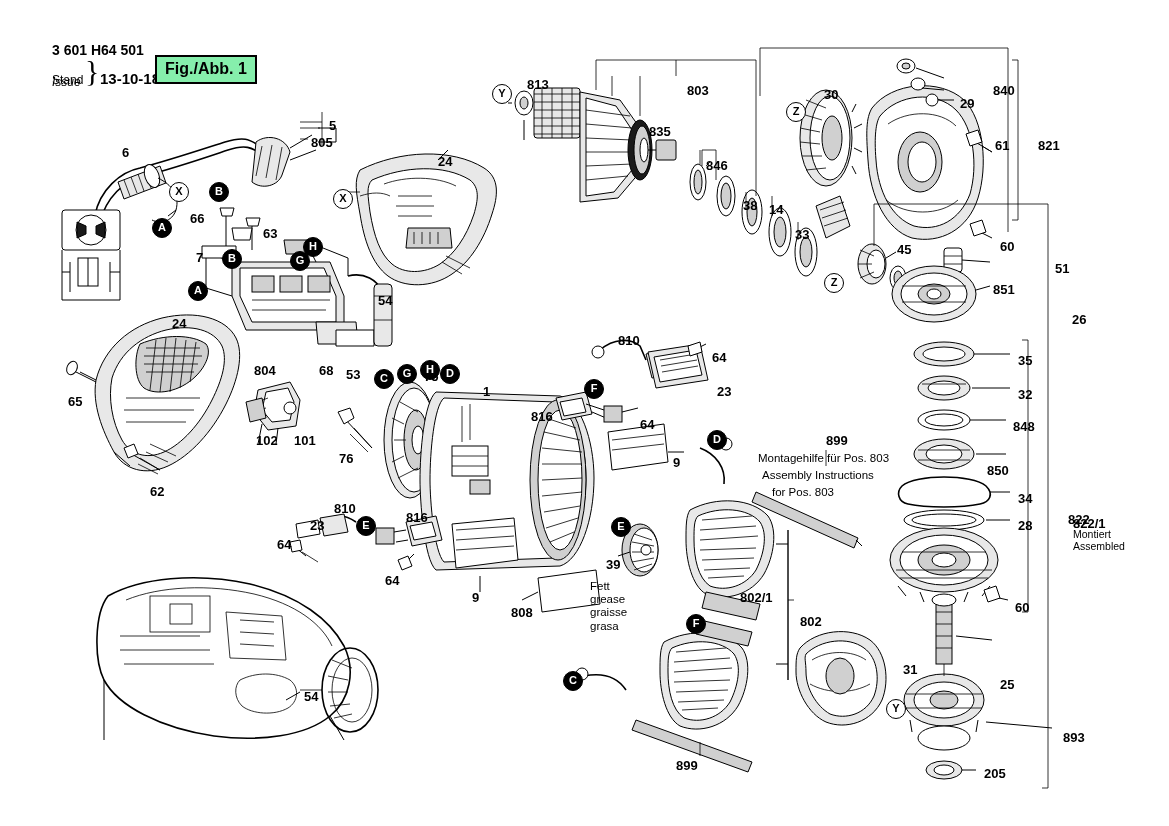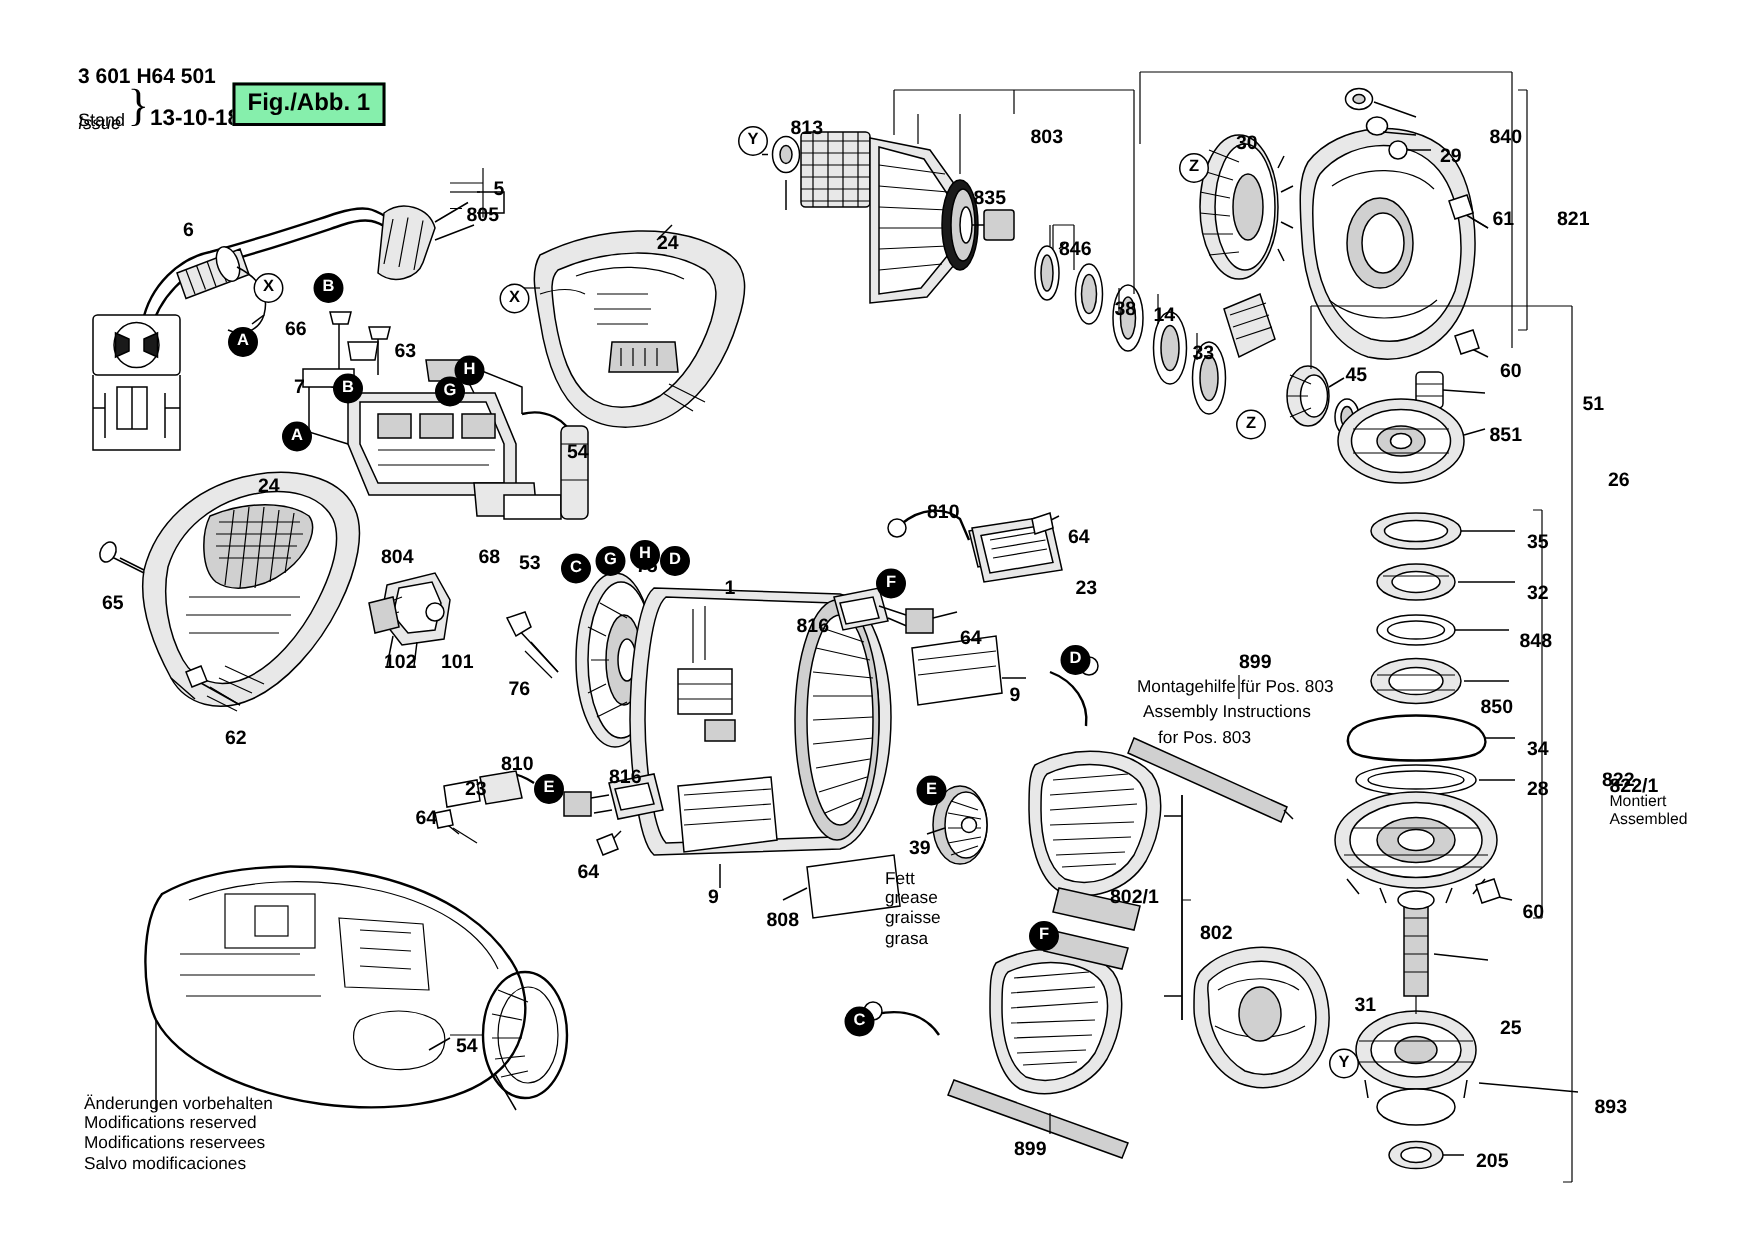--- a/index.html
+++ b/index.html
@@ -484,24 +484,20 @@
   <div class="lbl reg" style="left:758px; top:452px; font-size:11.5px;">Montagehilfe für Pos. 803</div>
   <div class="lbl reg" style="left:762px; top:469px; font-size:11.5px;">Assembly Instructions</div>
   <div class="lbl reg" style="left:772px; top:486px; font-size:11.5px;">for Pos. 803</div>
 
   <div class="lbl reg multi" style="left:590px; top:580px; font-size:11.5px;">Fett
 grease
 graisse
 grasa</div>
 
 
-  <div class="lbl reg multi" style="left:56px; top:730px; font-size:11.5px;">Änderungen vorbehalten
-Modifications reserved
-Modifications reservees
-Salvo modificaciones</div>
 
   <div class="lbl reg multi" style="left:1073px; top:528px; font-size:10.5px;">Montiert
 Assembled</div>
 
   <div id="callouts">
       <div class="lbl" style="left: 329px; top: 119px;">5</div>
       <div class="lbl" style="left: 311px; top: 136px;">805</div>
       <div class="lbl" style="left: 122px; top: 146px;">6</div>
       <div class="lbl" style="left: 190px; top: 212px;">66</div>
       <div class="lbl" style="left: 263px; top: 227px;">63</div>

